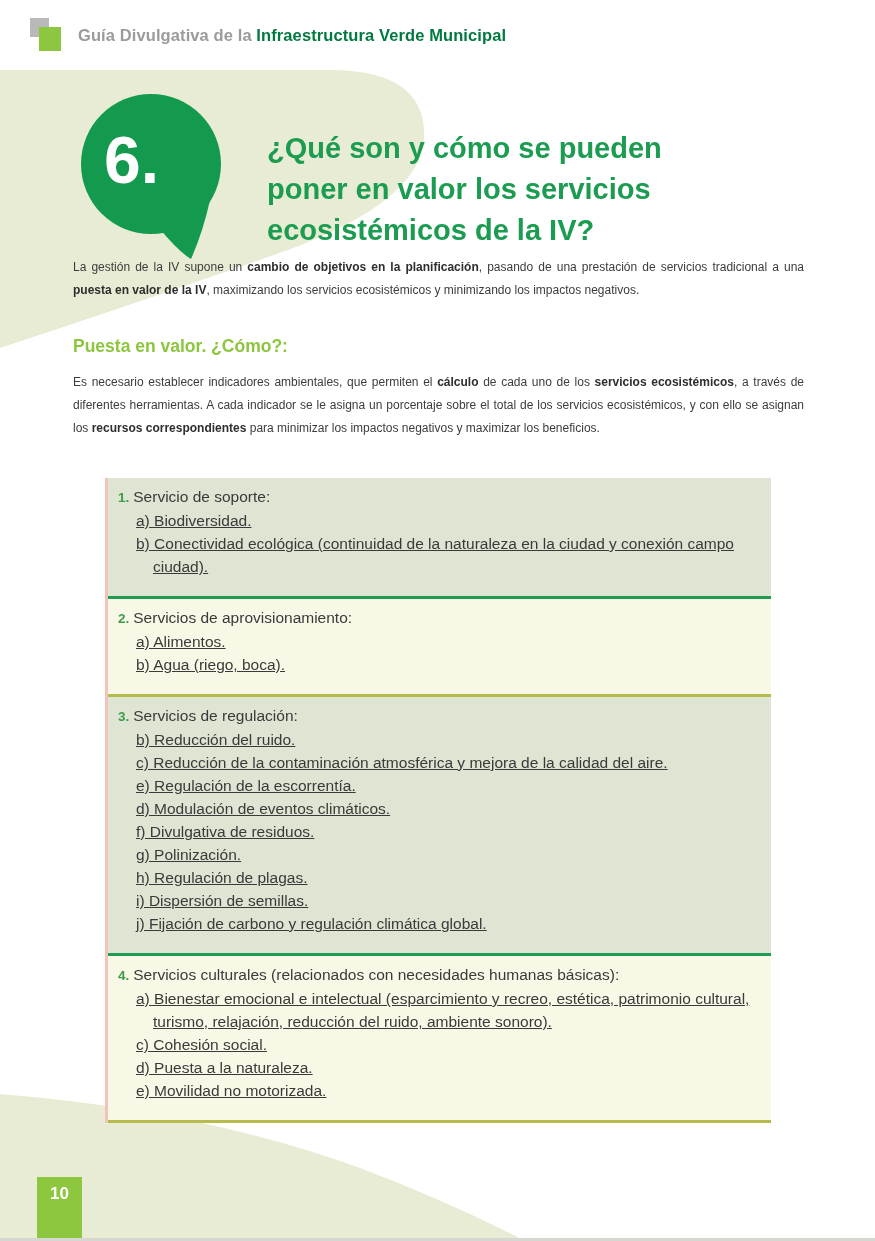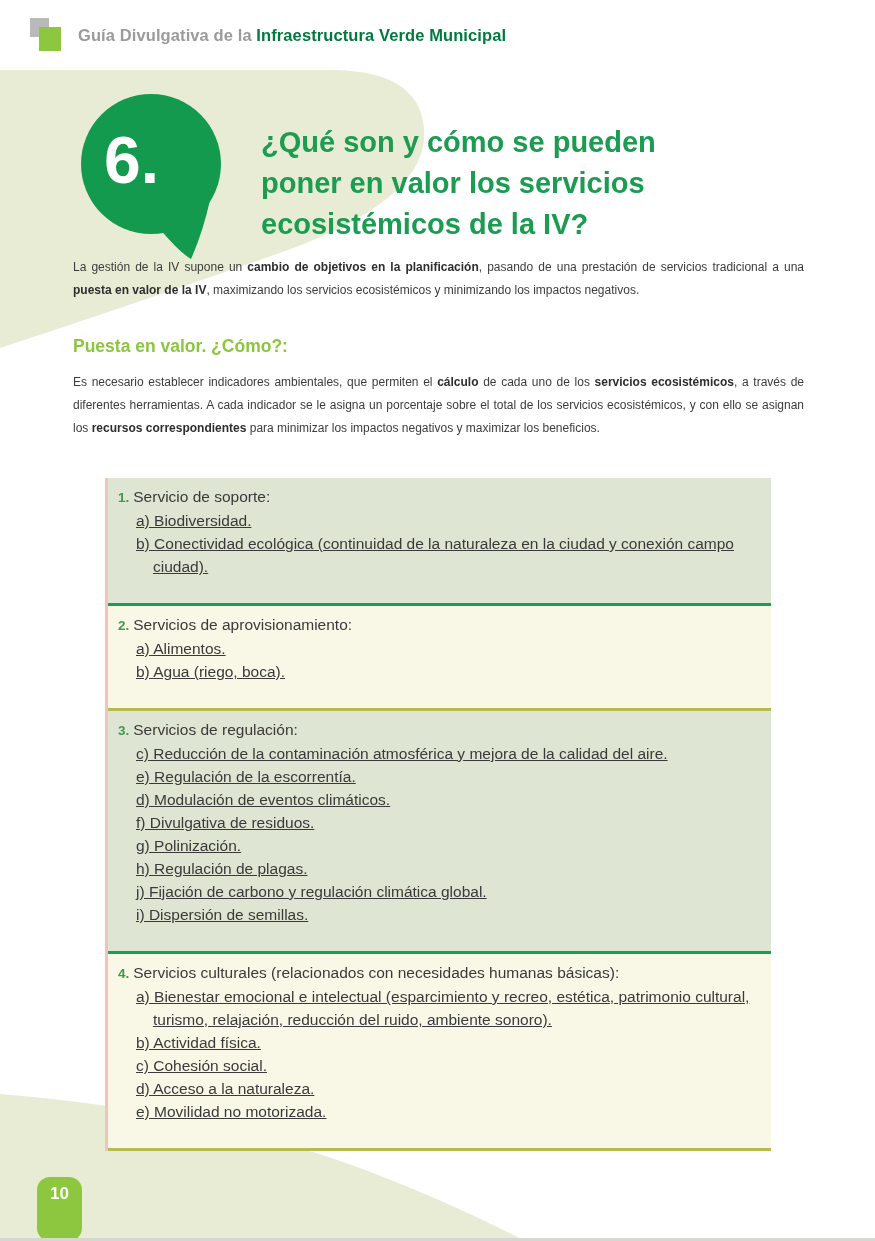--- a/index.html
+++ b/index.html
@@ -27,32 +27,32 @@
 
   
   .para{position:absolute;left:73px;width:731px;z-index:2;font-size:12px;line-height:23px;text-align:justify;color:#3c3c3c;}
   .para b{color:#2e2e2e;}
   #para1{top:256px;}
   #para2{top:371px;}
   .subheading{position:absolute;left:73px;top:336px;z-index:2;font-size:17.5px;font-weight:bold;color:#8cc63f;}
 
   
   .services-table{position:absolute;left:105px;top:478px;width:666px;z-index:2;border-left:3px solid #f1c3b9;box-sizing:border-box;}
-  .section{padding:7px 14px 25px 10px;font-size:15.5px;line-height:23px;color:#3a3a3a;}
+  .section{padding:7px 14px 18px 10px;font-size:15.5px;line-height:23px;color:#3a3a3a;}
   .section.sage{background:#dee5d2;}
   .section.cream{background:#f9f8e7;}
   .sec-title .sec-num{color:#3f9a4c;font-size:13.5px;font-weight:bold;margin-right:4px;}
   .item{margin-left:18px;padding-left:17px;text-indent:-17px;text-decoration:underline;}
   .divider{height:3px;width:100%;}
   .divider.green{background:#1f9c52;}
   .divider.olive{background:#b6bb4b;}
 
   
   .page-num-box{position:absolute;left:37px;top:1177px;width:45px;height:64px;background:#8dc63f;z-index:2;
-    color:#ffffff;font-size:17px;font-weight:bold;text-align:center;padding-top:7px;box-sizing:border-box;border-radius:13px;}
+    color:#ffffff;font-size:17px;font-weight:bold;text-align:center;padding-top:7px;box-sizing:border-box;}
 </style>
 </head>
 <body>
 
 <div class="page">
 
   <svg class="bg-svg" width="875" height="1241" viewBox="0 0 875 1241">
     <path d="M0,70 L335,70 Q428,72 424,140 Q418,202 288,250 Q140,302 0,348 Z" fill="#e9ecd4"></path>
     <path d="M0,1094 Q200,1110 360,1168 Q450,1202 525,1241 L0,1241 Z" fill="#e9ecd4"></path>
   </svg>
@@ -68,21 +68,21 @@
   </div>
 
   <div class="bubble-wrap">
     <svg width="148" height="174" viewBox="0 0 148 174">
       <circle cx="72" cy="72" r="70" fill="#149a4e"></circle>
       <path d="M80,136 Q100,160 112,167 Q124,140 131,108 Q112,130 80,136 Z" fill="#149a4e"></path>
     </svg>
     <div class="bubble-num">6.</div>
   </div>
 
-  <h1 class="chapter-title" style="margin:5px;">
+  <h1 class="chapter-title" style="margin:11px;">
     <span>¿Qué son y cómo se pueden</span>
     <span>poner en valor los servicios</span>
     <span>ecosistémicos de la IV?</span>
   </h1>
 
   <p class="para" id="para1" style="margin:0;"><span>La gestión de la IV supone un </span><b>cambio de objetivos en la planificación</b><span>, pasando de una prestación de servicios tradicional a una </span><b>puesta en valor de la IV</b><span>, maximizando los servicios ecosistémicos y minimizando los impactos negativos.</span></p>
 
   <div class="subheading">Puesta en valor. ¿Cómo?:</div>
 
   <p class="para" id="para2" style="margin:0;"><span>Es necesario establecer indicadores ambientales, que permiten el </span><b>cálculo</b><span> de cada uno de los </span><b>servicios ecosistémicos</b><span>, a través de diferentes herramientas. A cada indicador se le asigna un porcentaje sobre el total de los servicios ecosistémicos, y con ello se asignan los </span><b>recursos correspondientes</b><span> para minimizar los impactos negativos y maximizar los beneficios.</span></p>
@@ -95,36 +95,36 @@
       </div>
       <div class="divider green"></div>
       <div class="section cream">
         <div class="sec-title"><span class="sec-num">2.</span><span>Servicios de aprovisionamiento:</span></div>
         <div class="item">a) Alimentos.</div>
         <div class="item">b) Agua (riego, boca).</div>
       </div>
       <div class="divider olive"></div>
       <div class="section sage">
         <div class="sec-title"><span class="sec-num">3.</span><span>Servicios de regulación:</span></div>
+        <div class="item">b) Reducción del ruido.</div>
         <div class="item">c) Reducción de la contaminación atmosférica y mejora de la calidad del aire.</div>
         <div class="item">e) Regulación de la escorrentía.</div>
         <div class="item">d) Modulación de eventos climáticos.</div>
         <div class="item">f) Divulgativa de residuos.</div>
         <div class="item">g) Polinización.</div>
         <div class="item">h) Regulación de plagas.</div>
+        <div class="item">i) Dispersión de semillas.</div>
         <div class="item">j) Fijación de carbono y regulación climática global.</div>
-        <div class="item">i) Dispersión de semillas.</div>
       </div>
       <div class="divider green"></div>
       <div class="section cream">
         <div class="sec-title"><span class="sec-num">4.</span><span>Servicios culturales (relacionados con necesidades humanas básicas):</span></div>
         <div class="item">a) Bienestar emocional e intelectual (esparcimiento y recreo, estética, patrimonio cultural, turismo, relajación, reducción del ruido, ambiente sonoro).</div>
-        <div class="item">b) Actividad física.</div>
         <div class="item">c) Cohesión social.</div>
-        <div class="item">d) Acceso a la naturaleza.</div>
+        <div class="item">d) Puesta a la naturaleza.</div>
         <div class="item">e) Movilidad no motorizada.</div>
       </div>
       <div class="divider olive"></div>
     </div>
 
   <div class="page-num-box">
     <span>10</span>
   </div>
 
   <div class="bottom-edge"></div>

